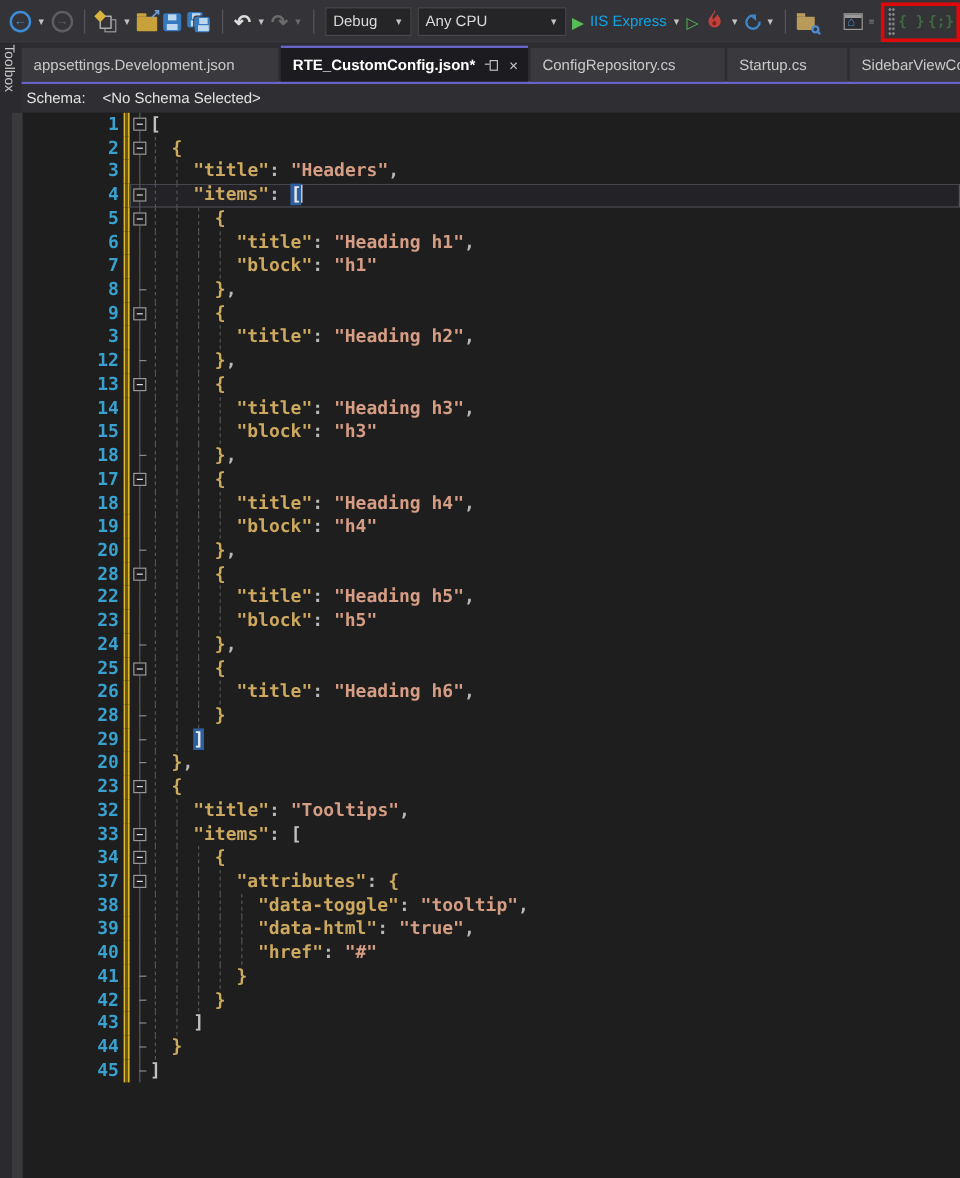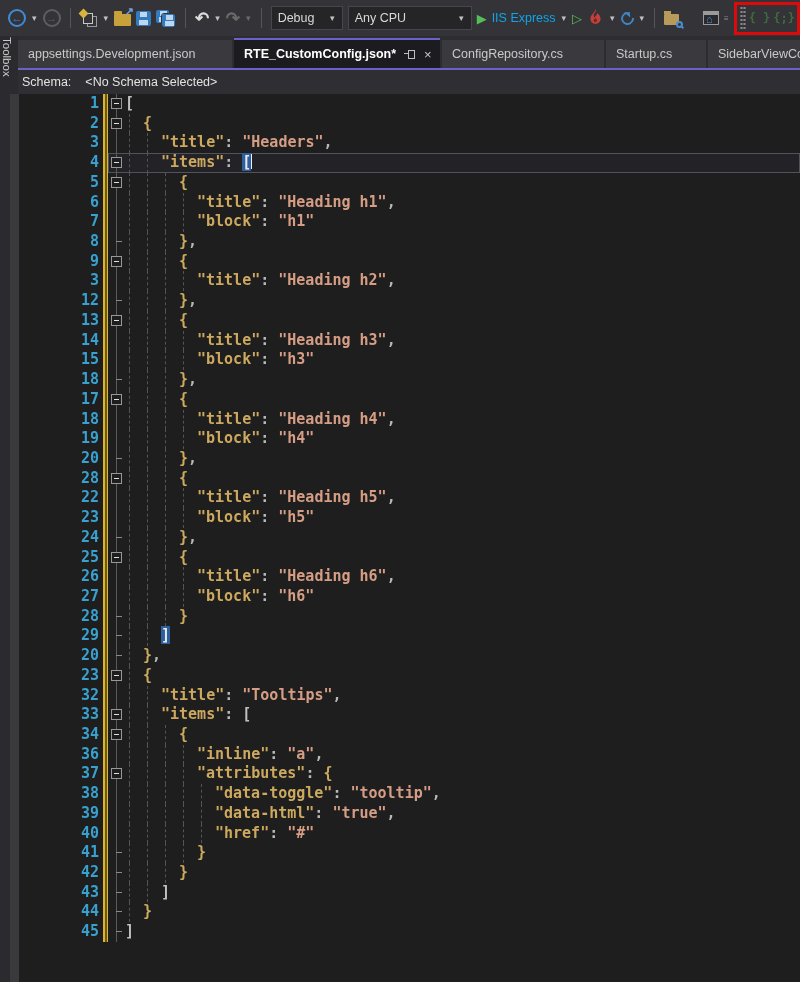--- a/index.html
+++ b/index.html
@@ -417,28 +417,20 @@
         </div>
         <div class="cl">
           <span class="ln">26</span>
           <span class="chg"></span>
           <span class="rest">
             <span class="fold gm-l"></span>
             <span class="code" style="padding-left: 74px;"><span class="guide" style="left: 6px;"></span><span class="guide" style="left: 24px;"></span><span class="guide" style="left: 42px;"></span><span class="guide" style="left: 60px;"></span><span class="tk-k">"title"</span><span class="tk-p">: </span><span class="tk-s">"Heading h6"</span><span class="tk-p">,</span></span>
           </span>
         </div>
         <div class="cl">
-          <span class="ln">27</span>
-          <span class="chg"></span>
-          <span class="rest">
-            <span class="fold gm-l"></span>
-            <span class="code" style="padding-left: 74px;"><span class="guide" style="left: 6px;"></span><span class="guide" style="left: 24px;"></span><span class="guide" style="left: 42px;"></span><span class="guide" style="left: 60px;"></span><span class="tk-k">"block"</span><span class="tk-p">: </span><span class="tk-s">"h6"</span></span>
-          </span>
-        </div>
-        <div class="cl">
           <span class="ln">28</span>
           <span class="chg"></span>
           <span class="rest">
             <span class="fold gm-e"></span>
             <span class="code" style="padding-left: 56px;"><span class="guide" style="left: 6px;"></span><span class="guide" style="left: 24px;"></span><span class="guide" style="left: 42px;"></span><span class="tk-b">}</span></span>
           </span>
         </div>
         <div class="cl">
           <span class="ln">29</span>
           <span class="chg"></span>
@@ -484,28 +476,20 @@
           </span>
         </div>
         <div class="cl">
           <span class="ln">34</span>
           <span class="chg"></span>
           <span class="rest">
             <span class="fold gm-b">
               <span class="fbox"></span>
             </span>
             <span class="code" style="padding-left: 56px;"><span class="guide" style="left: 6px;"></span><span class="guide" style="left: 24px;"></span><span class="guide" style="left: 42px;"></span><span class="tk-b">{</span></span>
-          </span>
-        </div>
-        <div class="cl">
-          <span class="ln">36</span>
-          <span class="chg"></span>
-          <span class="rest">
-            <span class="fold gm-l"></span>
-            <span class="code" style="padding-left: 74px;"><span class="guide" style="left: 6px;"></span><span class="guide" style="left: 24px;"></span><span class="guide" style="left: 42px;"></span><span class="guide" style="left: 60px;"></span><span class="tk-k">"inline"</span><span class="tk-p">: </span><span class="tk-s">"a"</span><span class="tk-p">,</span></span>
           </span>
         </div>
         <div class="cl">
           <span class="ln">37</span>
           <span class="chg"></span>
           <span class="rest">
             <span class="fold gm-b">
               <span class="fbox"></span>
             </span>
             <span class="code" style="padding-left: 74px;"><span class="guide" style="left: 6px;"></span><span class="guide" style="left: 24px;"></span><span class="guide" style="left: 42px;"></span><span class="guide" style="left: 60px;"></span><span class="tk-k">"attributes"</span><span class="tk-p">: </span><span class="tk-b">{</span></span>

